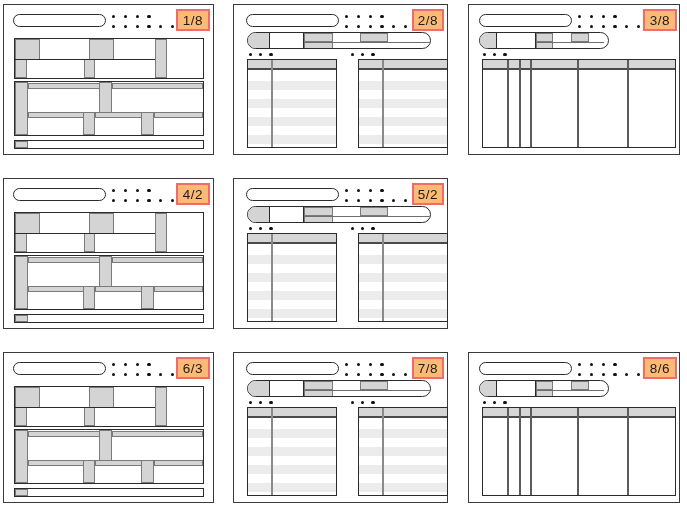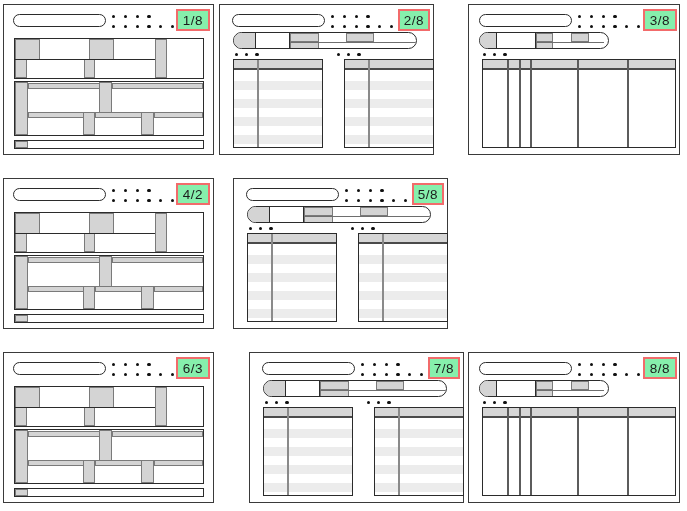--- a/index.html
+++ b/index.html
@@ -5,26 +5,26 @@
   :root{
     --gray:#d4d4d4; --stripe:#ececec; --hdr:#d6d6d6;
     --line:#2b2b2b; --mid:#6e6e6e; --red:#f26b6b;
   }
   html,body{margin:0;padding:0;background:#fff;}
   body{width:687px;height:511px;position:relative;overflow:hidden;
        font-family:"Liberation Sans", sans-serif;}
   #board{position:absolute;inset:0;}
   .panel{position:absolute;background:#fff;border:1px solid #3a3a3a;box-sizing:border-box;}
   .pos-1{left:3px;top:4px;width:211px;height:151px}
-  .pos-2{left:219px;top:4px;width:215px;height:151px}
+  .pos-2{left:233px;top:4px;width:215px;height:151px}
   .pos-3{left:468px;top:4px;width:212px;height:151px}
   .pos-4{left:3px;top:178px;width:211px;height:151px}
   .pos-5{left:233px;top:178px;width:215px;height:151px}
   .pos-6{left:3px;top:352px;width:211px;height:151px}
-  .pos-7{left:249px;top:352px;width:215px;height:151px}
+  .pos-7{left:233px;top:352px;width:215px;height:151px}
   .pos-8{left:468px;top:352px;width:212px;height:151px}
 
   .abs{position:absolute;box-sizing:border-box;}
   .g{position:absolute;box-sizing:border-box;background:var(--gray);border:1px solid #7a7a7a;}
   .ln{position:absolute;background:var(--line);}
   .pill{border:1.3px solid var(--line);border-radius:8px;background:#fff;}
 
   
   .pill1{left:9px;top:9px;width:93px;height:13px;}
   .tb .pill1{left:12px}
@@ -32,21 +32,21 @@
 
   
   .dots{left:108px;top:10px;}
   .tb .dots{left:111px}
   .tc .dots{left:109px}
   .dr{display:flex;gap:8.6px;margin-bottom:7px;}
   .dr i, .dg i{width:3.2px;height:3.2px;border-radius:50%;background:#101010;display:block;}
 
   
   .label-box{left:172px;top:4px;width:34px;height:22px;border:2px solid var(--red);
-    background:#86efac;color:#1c1c1c;font-size:13.5px;display:flex;align-items:center;
+    background:#fdba74;color:#1c1c1c;font-size:13.5px;display:flex;align-items:center;
     justify-content:center;letter-spacing:.5px;}
   .tb .label-box{left:178px;width:32px}
   .tc .label-box{left:174px;width:34px}
 
   
   .secA1{left:10px;top:33px;width:190px;height:41px;border:1px solid var(--line);}
   .a1-g1{left:0;top:0;width:25px;height:21px}
   .a1-g2{left:74px;top:0;width:25px;height:21px}
   .a1-g3{left:0;top:20px;width:12px;height:19px}
   .a1-g4{left:69px;top:20px;width:11px;height:19px}
@@ -313,21 +313,21 @@
         </div>
       <div class="dr">
           <i></i>
           <i></i>
           <i></i>
           <i></i>
           <i></i>
           <i></i>
         </div>
     </div>
-    <div class="abs label-box">5/8</div>
+    <div class="abs label-box">5/2</div>
 
     <div class="abs pill2">
       <div class="abs p2-cap"></div>
       <div class="ln p2-v1"></div>
       <div class="g p2-gt"></div>
       <div class="g p2-gb"></div>
       <div class="g p2-g2"></div>
       <div class="abs p2-h"></div>
     </div>
 
@@ -460,21 +460,21 @@
         </div>
       <div class="dr">
           <i></i>
           <i></i>
           <i></i>
           <i></i>
           <i></i>
           <i></i>
         </div>
     </div>
-    <div class="abs label-box">8/8</div>
+    <div class="abs label-box">8/6</div>
 
     <div class="abs pill2">
       <div class="abs p2-cap"></div>
       <div class="ln p2-v1"></div>
       <div class="g p2-gt"></div>
       <div class="g p2-gb"></div>
       <div class="g p2-g2"></div>
       <div class="abs p2-h"></div>
     </div>
 

